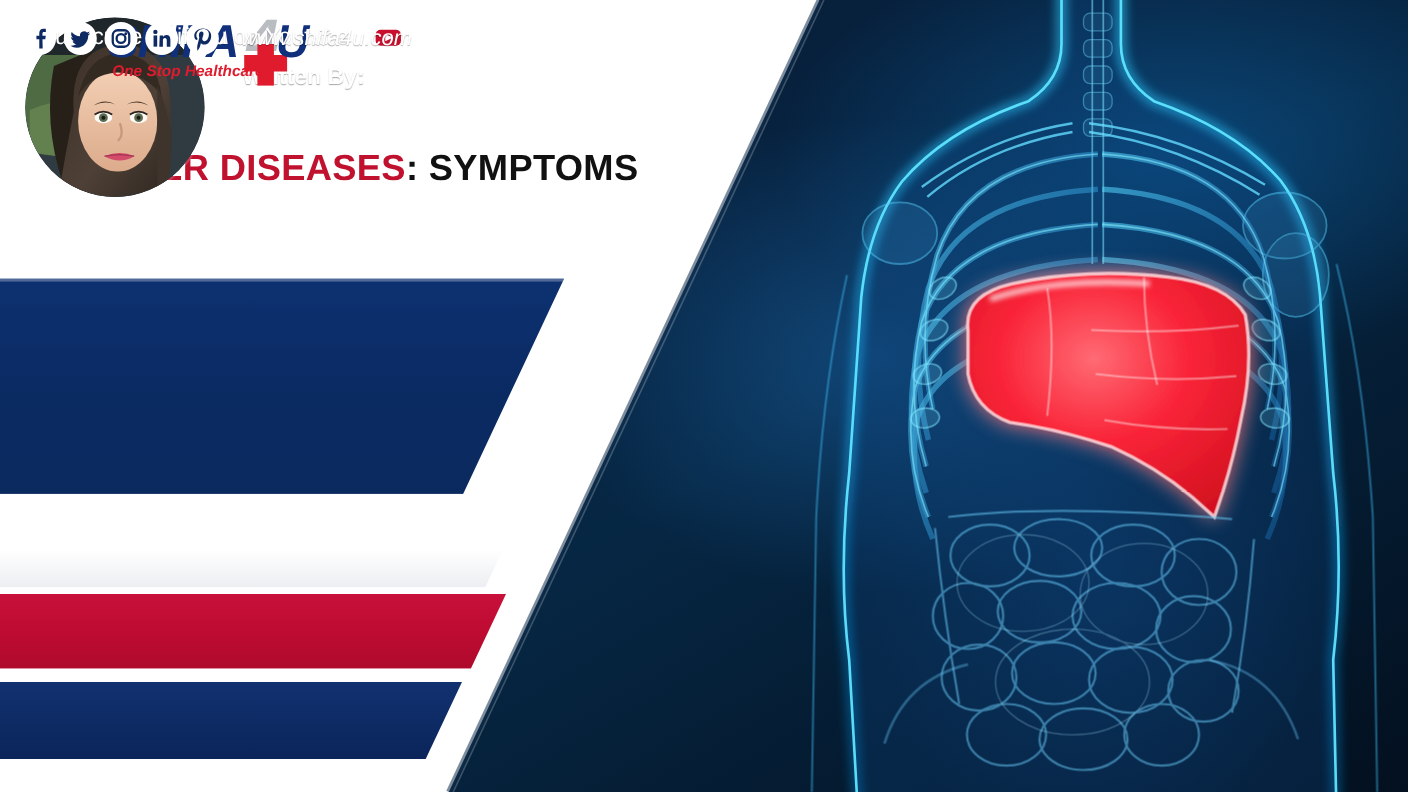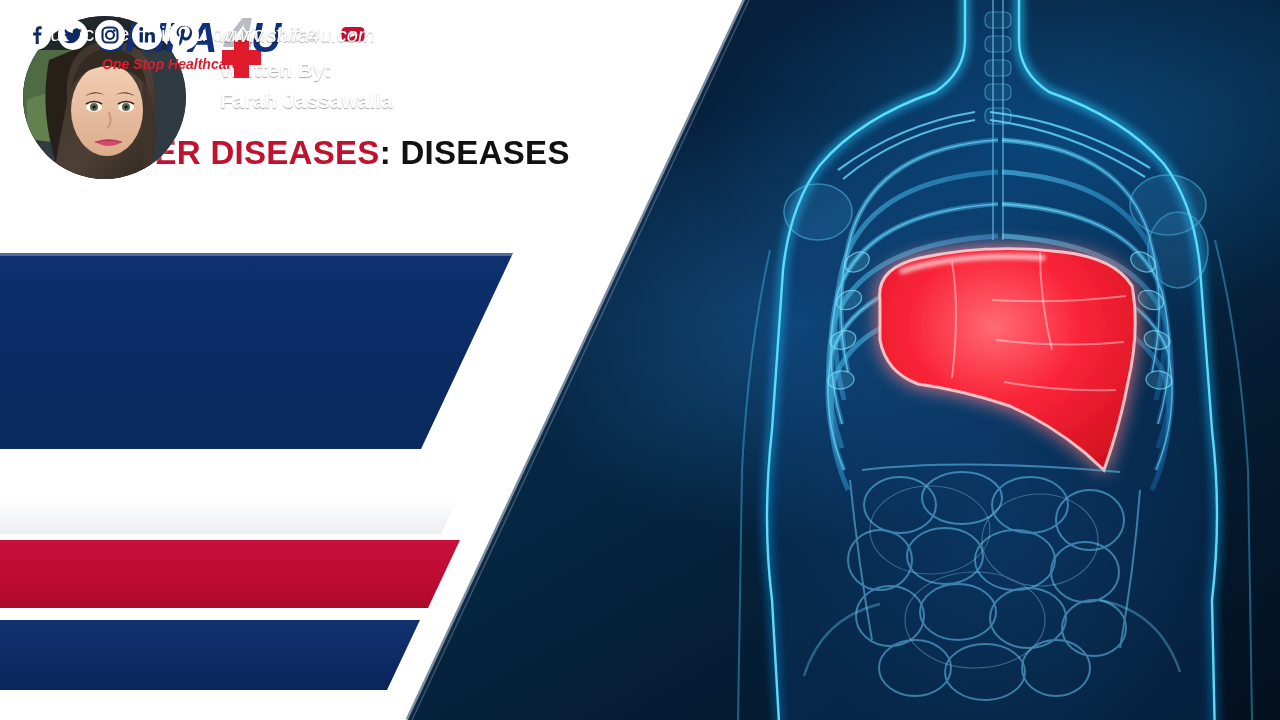--- a/index.html
+++ b/index.html
@@ -349,21 +349,21 @@
     </svg>
   </div>
 
   <div id="left-panel"></div>
   <svg id="diag-edge" viewBox="0 0 1280 720">
     <line x1="745" y1="0" x2="408" y2="720" stroke="rgba(18,48,78,0.55)" stroke-width="5"></line>
     <line x1="749" y1="0" x2="412" y2="720" stroke="rgba(255,255,255,0.22)" stroke-width="1.5"></line>
   </svg>
 
   <div id="title-block">
-    <div class="tline"><span class="accent">LIVER DISEASES</span><span>: DISEASES</span></div>
+    <div class="tline"><span class="accent">LIVER DISEASES</span><span>: SYMPTOMS</span></div>
   </div>
 
   <div id="author-bar">
     <div class="topline"></div>
   </div>
 
   <div id="avatar">
     <svg class="avatar-svg" viewBox="0 0 163 163">
       <defs>
         <clipPath id="avClip">
@@ -406,21 +406,20 @@
         </g>
         <path d="M86 96 Q90 108 84 112" fill="none" stroke="#c9977a" stroke-width="2"></path>
         <path d="M72 126 Q86 120 99 126 Q86 134 72 126 Z" fill="#d44a6a"></path>
         <path d="M72 126 Q86 123 99 126" fill="none" stroke="#a33653" stroke-width="1.2"></path>
       </g>
     </svg>
   </div>
 
   <div id="author-text">
     <div>Written By:</div>
-    <div>Farah Jassawalla</div>
   </div>
 
   <div id="logo-strip"></div>
   <svg id="logo" viewBox="0 0 250 72">
 
     <text x="128" y="48" font-family="'Liberation Sans', sans-serif" font-size="52" font-weight="700" font-style="italic" fill="#B9BCC1">4</text>
 
     <g>
       <rect x="138" y="34" width="15" height="38" fill="#E01B2E"></rect>
       <rect x="126" y="44" width="39" height="15" fill="#E01B2E"></rect>

